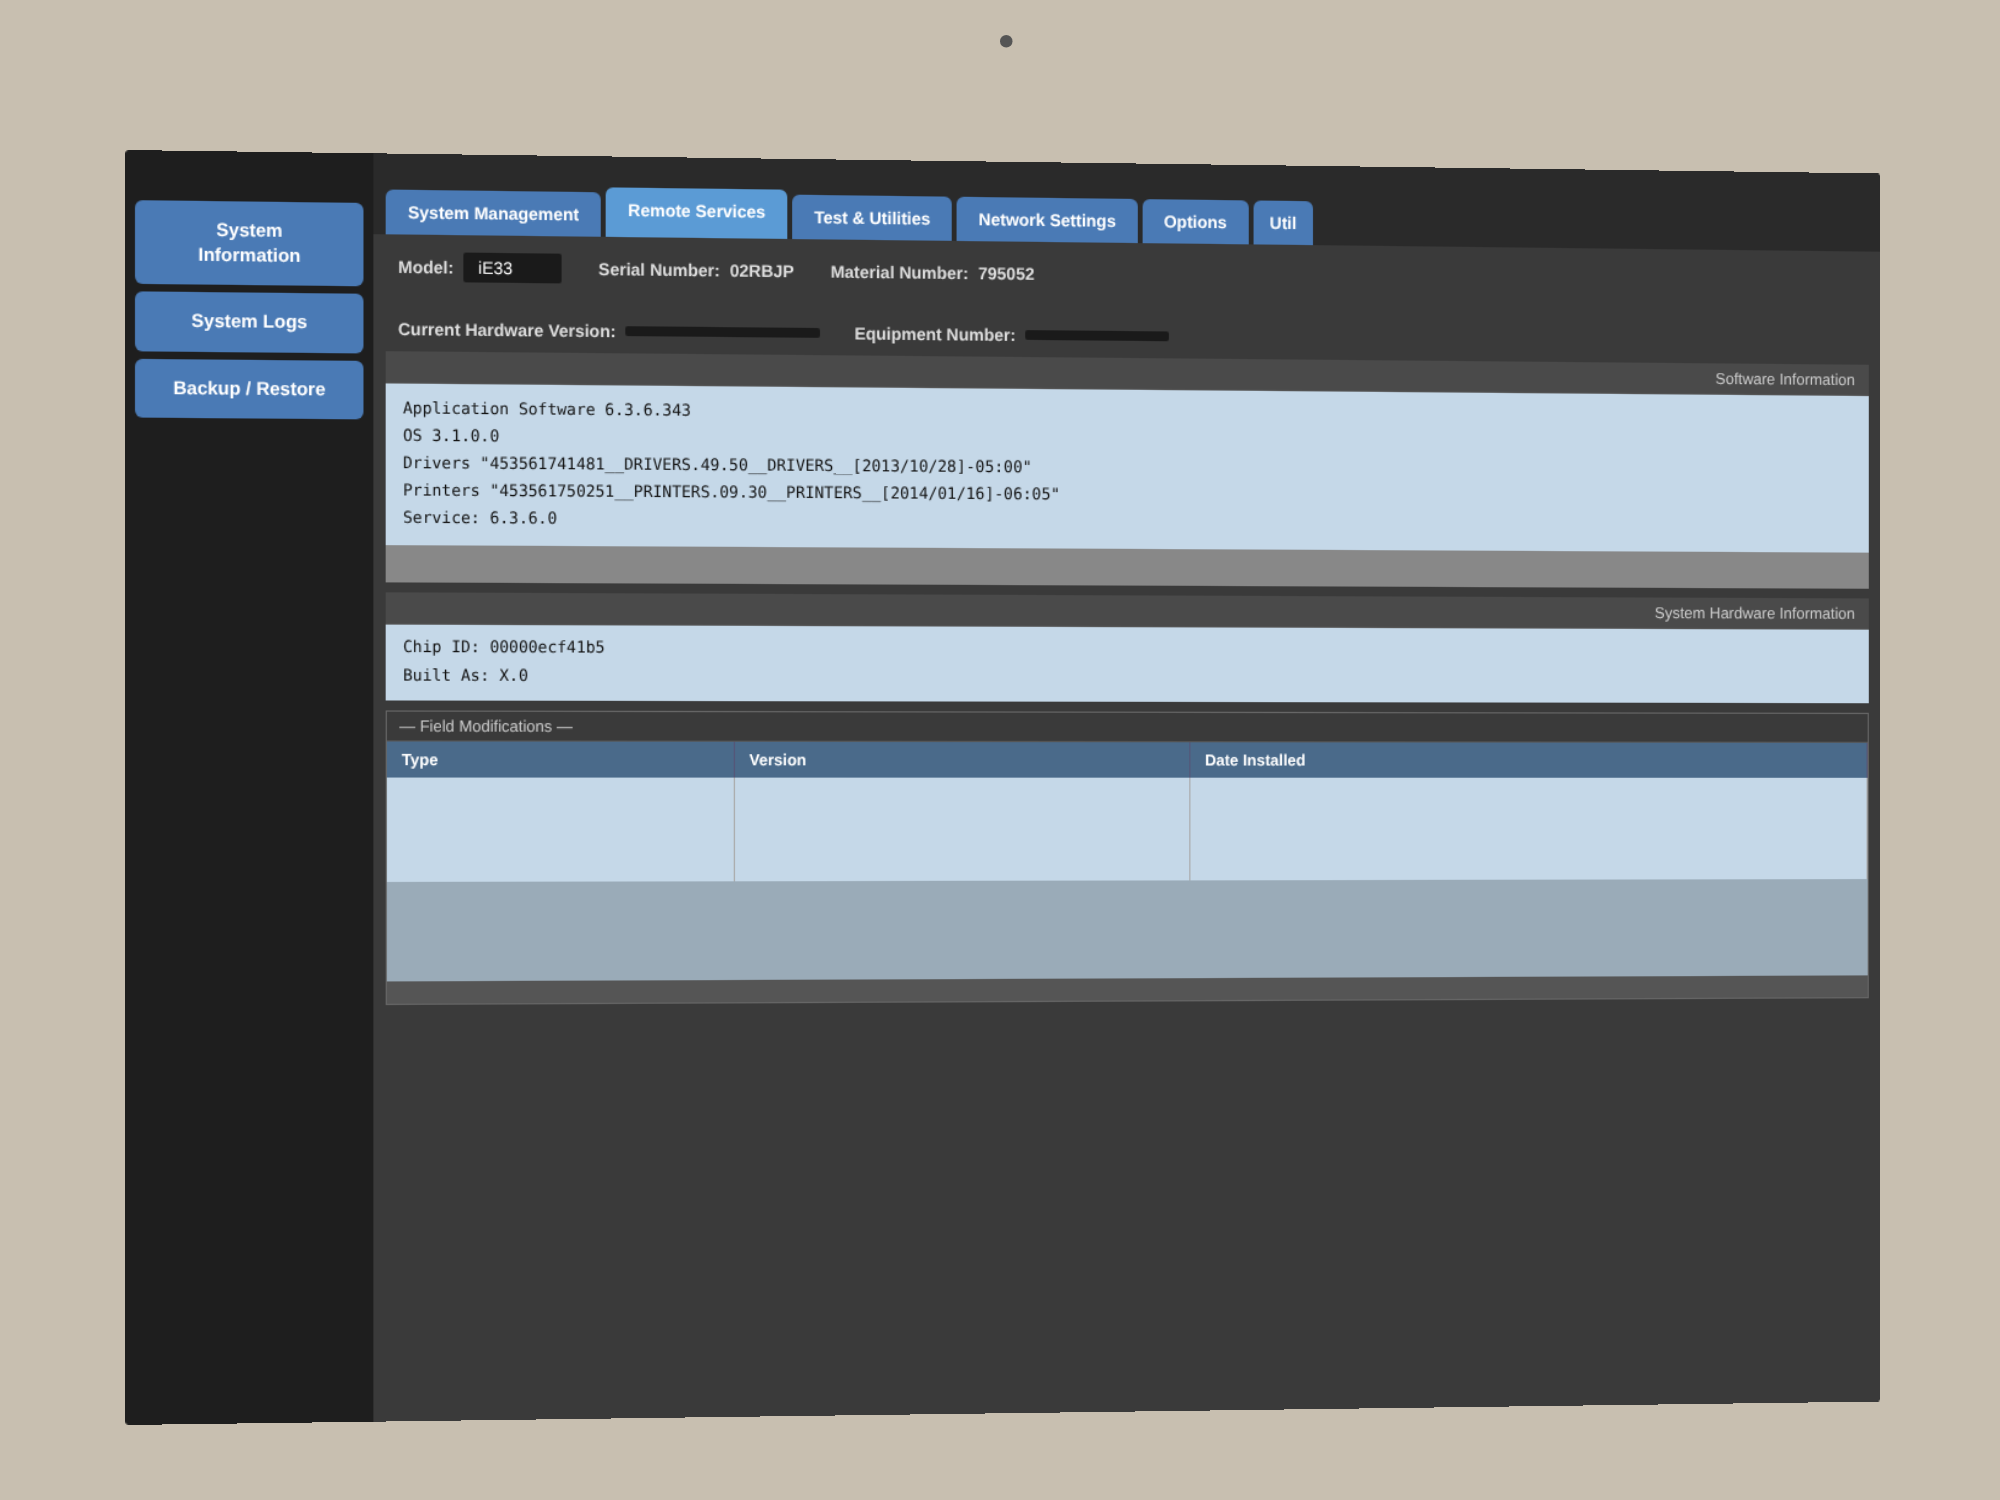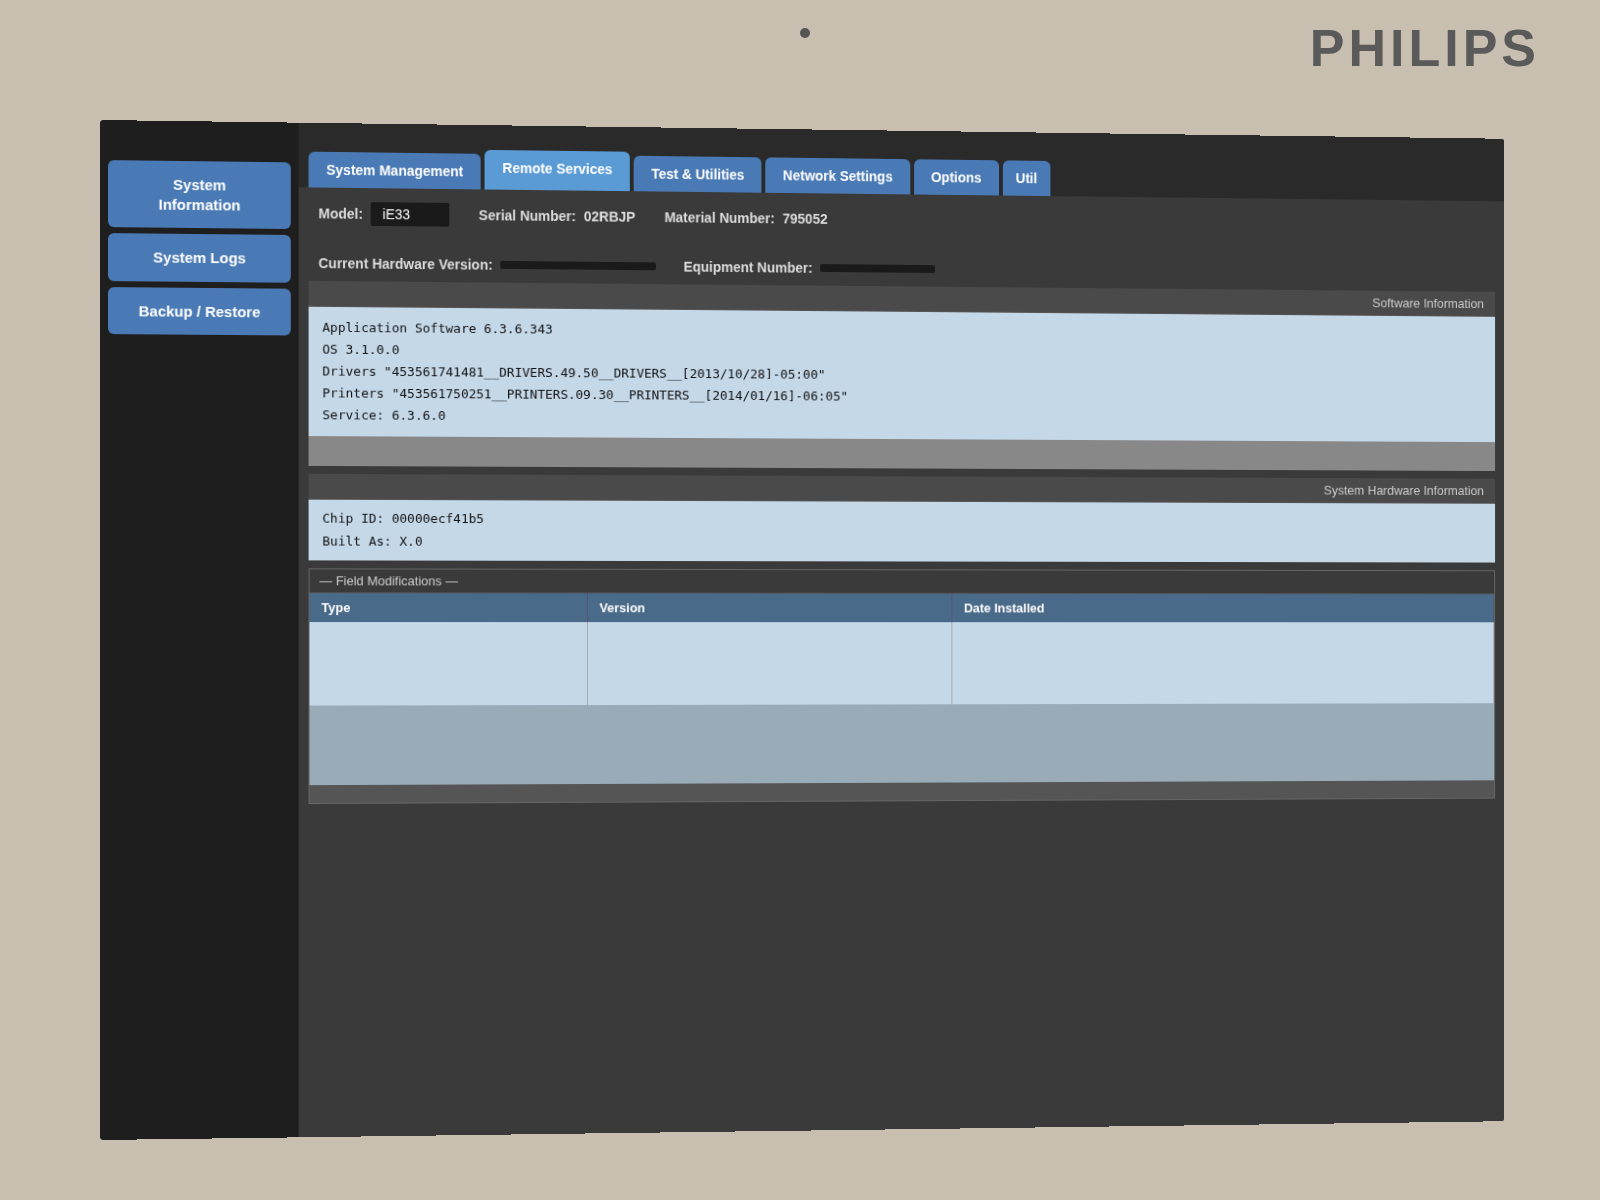--- a/index.html
+++ b/index.html
@@ -287,21 +287,20 @@
       line-height: 1.7;
       font-family: monospace;
     }
 
   </style>
 </head>
 <body>
 
 <div class="monitor-bezel">
   <div class="monitor-camera"></div>
-  <div class="monitor-brand">PHILIPS</div>
 
   <div class="screen">
 
     <div class="sidebar">
       <button class="sidebar-btn">System<br>Information</button>
       <button class="sidebar-btn active">System Logs</button>
       <button class="sidebar-btn">Backup / Restore</button>
     </div>
 
     <div class="main-content">

